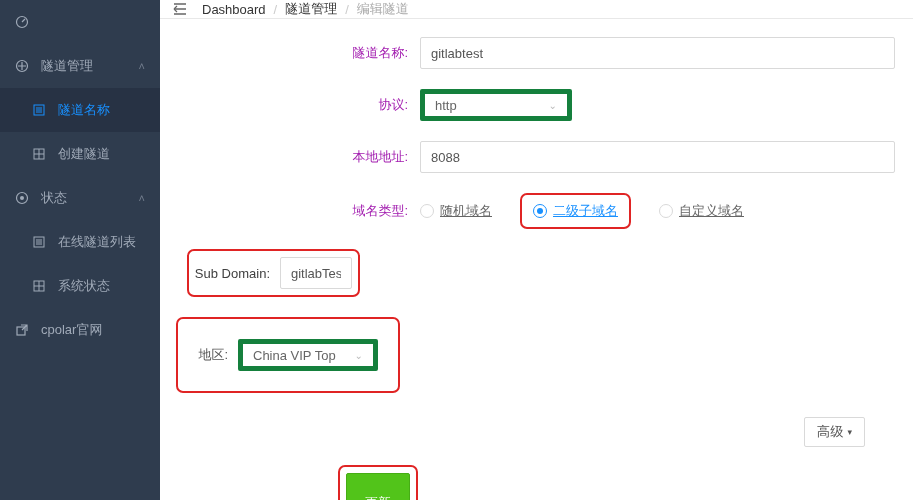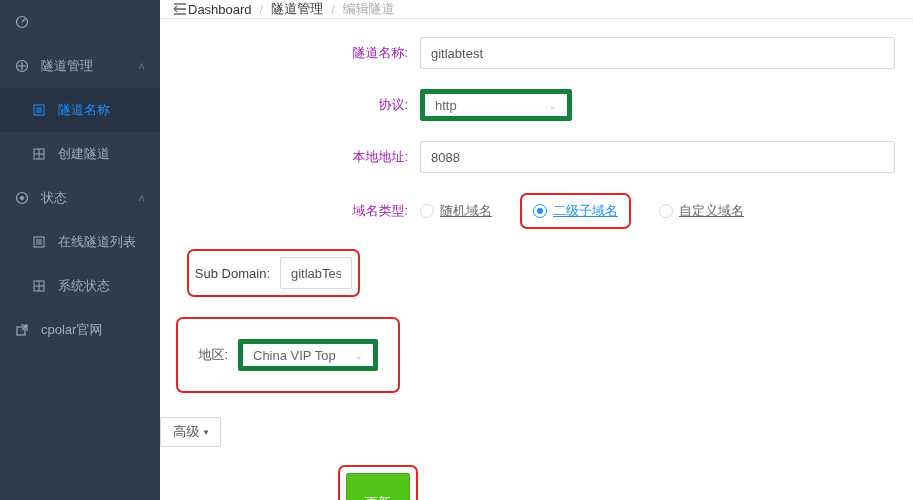--- a/index.html
+++ b/index.html
@@ -10,21 +10,21 @@
 .sidebar { width: 160px; background: #2f3c4e; color: #a0aab8; flex-shrink: 0; }
 .side-item { display: flex; align-items: center; padding: 0 15px; height: 44px; cursor: pointer; font-size: 13px; }
 .side-item .icon { width: 14px; height: 14px; margin-right: 12px; display:inline-flex; align-items:center; justify-content:center; }
 .side-item .label { flex: 1; }
 .side-item .chev { font-size: 11px; opacity: .6; }
 .side-sub { padding-left: 32px; }
 .side-sub.active { color: #1890ff; background: #273244; }
 
 
 .main { flex: 1; display: flex; flex-direction: column; }
-.topbar { height: 42px; border-bottom: 1px solid #e8e8e8; display: flex; align-items: center; padding: 0 12px; color: #666; font-size: 13px; }
+.topbar { height: 42px; border-bottom: 1px solid #e8e8e8; display: flex; align-items: center; padding: 0 12px; gap: 14px; color: #666; font-size: 13px; }
 .crumbs { display:flex; align-items:center; gap:8px; }
 .crumb-sep { color: #ccc; }
 .crumb.link { color: #333; }
 .crumb.current { color: #aaa; }
 
 .content { flex: 1; padding: 18px 18px 18px 0; }
 .form-row { display: flex; align-items: center; margin-bottom: 20px; }
 .form-label { width: 260px; text-align: right; padding-right: 12px; color: #a21caf; font-size: 13px; }
 .form-control { flex: 1; }
 .input { height: 32px; border: 1px solid #d9d9d9; border-radius: 2px; padding: 0 10px; font-size: 13px; color: #555; background: #fff; }
@@ -35,21 +35,21 @@
 .radio-group { display: flex; align-items: center; gap: 28px; }
 .radio { display: flex; align-items: center; gap: 6px; color: #666; cursor: pointer; text-decoration: underline; }
 .radio .dot { width: 14px; height: 14px; border: 1px solid #d9d9d9; border-radius: 50%; display:inline-flex; align-items:center; justify-content:center; }
 .radio.checked .dot { border-color: #1890ff; }
 .radio.checked .dot::after { content:""; width: 6px; height: 6px; background:#1890ff; border-radius:50%; }
 .radio.checked { color: #1890ff; }
 
 .hl-red { border: 2px solid #e02424; border-radius: 2px; padding: 3px; }
 .hl-wrap { display:inline-block;border-radius:7px; }
 
-.adv-row { display:flex; justify-content:flex-start; padding-right: 30px; margin: 24px 0 18px; }
+.adv-row { display:flex; justify-content:flex-end; padding-right: 30px; margin: 24px 0 18px; }
 .btn-adv { border:1px solid #d9d9d9; background:#fff; padding: 5px 12px; border-radius:2px; color:#555; cursor:pointer; display:inline-flex; align-items:center; gap:4px; }
 
 .btn-update { background: #52c41a; color:#fff; border:1px solid #46ad15; padding: 20px 18px; font-size:13px; border-radius:2px; cursor:pointer; }
 .update-row { margin-left: 178px; }
 
 svg { display:block; }
 </style>
 </head>
 <body>
 

